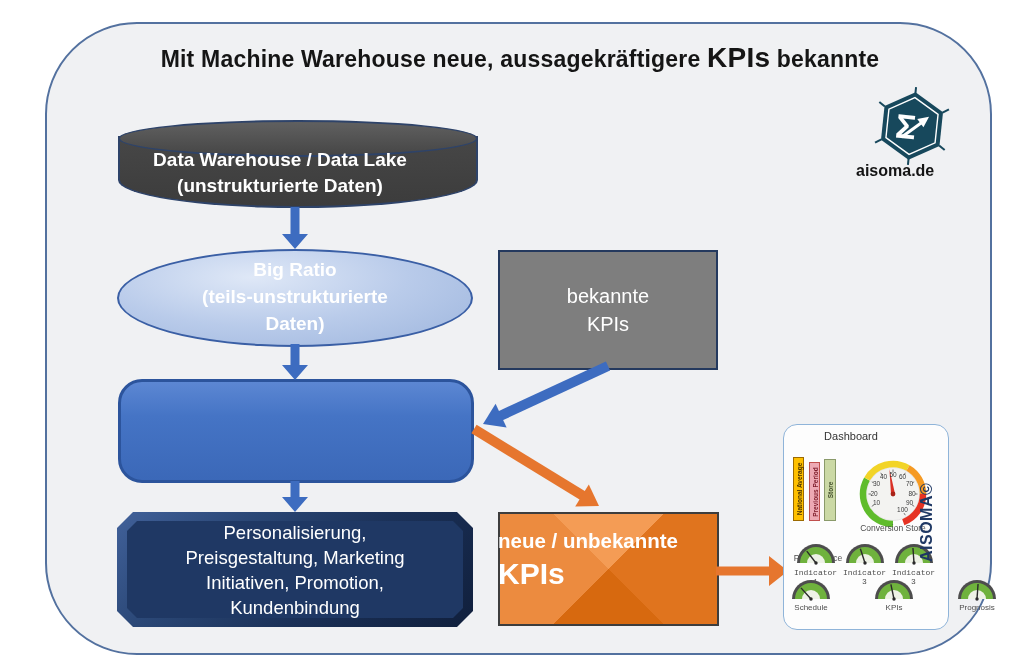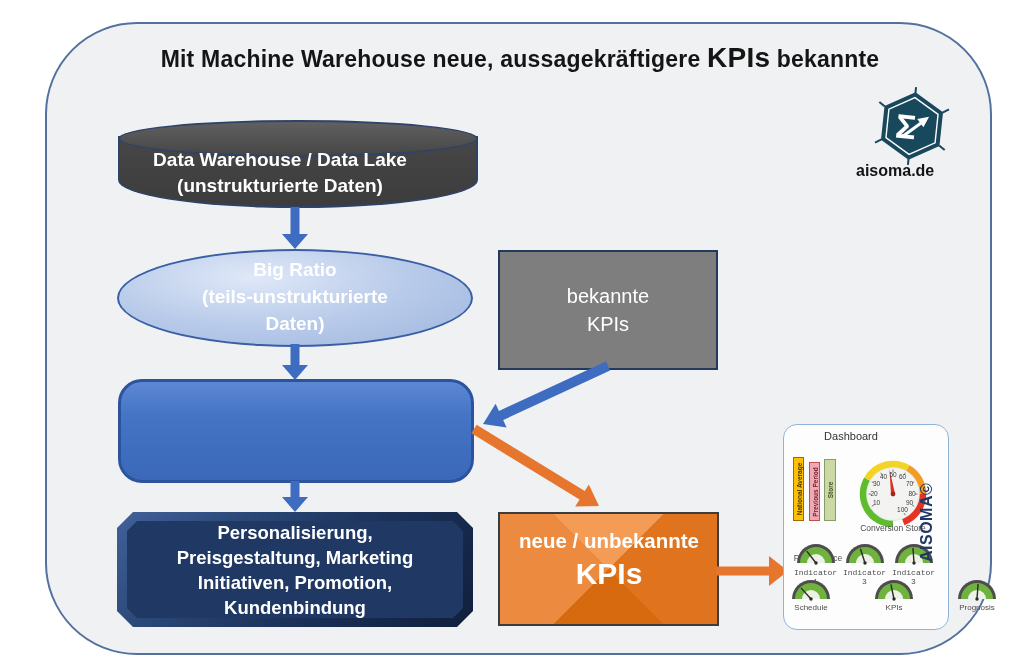--- a/index.html
+++ b/index.html
@@ -40,31 +40,31 @@
                 font-size:19px;font-weight:bold;line-height:28px;}
   
   #navybox{left:117px;top:512px;width:356px;height:115px;
            background:linear-gradient(135deg,#41619a 0%,#2b4877 28%,#1b3158 60%,#101f3c 100%);
            clip-path:polygon(16px 0,calc(100% - 16px) 0,100% 16px,100% calc(100% - 16px),
                      calc(100% - 16px) 100%,16px 100%,0 calc(100% - 16px),0 16px);}
   #navybox-inner{left:127px;top:521px;width:336px;height:97px;background:#1f3864;
            clip-path:polygon(10px 0,calc(100% - 10px) 0,100% 10px,100% calc(100% - 10px),
                      calc(100% - 10px) 100%,10px 100%,0 calc(100% - 10px),0 10px);}
   #navybox-text{left:117px;top:520px;width:356px;text-align:center;color:#fff;
-                font-size:18.5px;font-weight:bold;line-height:25px;}
+                font-size:18.5px;font-weight:normal;line-height:25px;}
   
   #graybox{left:498px;top:250px;width:216px;height:116px;background:#7e7e7e;
            border:2.5px solid #24395e;}
   #graybox-text{left:498px;top:282px;width:220px;text-align:center;color:#fff;
                 font-size:20px;font-weight:normal;line-height:28px;}
   
   #orangebox{left:498px;top:512px;width:217px;height:110px;border:2.5px solid #3d3d3d;
              background:conic-gradient(from 45deg,#e0741e 0deg 90deg,#d7690f 90deg 180deg,
                         #ec8b3f 180deg 270deg,#f49c55 270deg 360deg);}
-  #orangebox-text{left:498px;top:528px;width:222px;text-align:center;color:#fff;font-weight:bold;}
+  #orangebox-text{left:498px;top:528px;width:222px;text-align:left;color:#fff;font-weight:bold;}
   #orangebox-text .l1{font-size:20.5px;line-height:26px;display:block;}
   #orangebox-text .l2{font-size:30px;line-height:40px;display:block;}
   
   #dashboard{left:783px;top:424px;width:164px;height:204px;background:#fdfdfd;
              border:1.5px solid #8fb4d9;border-radius:14px;}
   #dash-title{left:783px;top:430px;width:136px;text-align:center;font-size:11px;color:#333;}
   .bar{position:absolute;overflow:visible;}
   .bar-label{position:absolute;left:50%;top:50%;transform:translate(-50%,-50%) rotate(-90deg);
              white-space:nowrap;font-size:6.5px;font-weight:bold;}
   #bar1{left:793px;top:457px;width:9px;height:62px;background:#ffc000;border:1px solid #9c6a00;}

